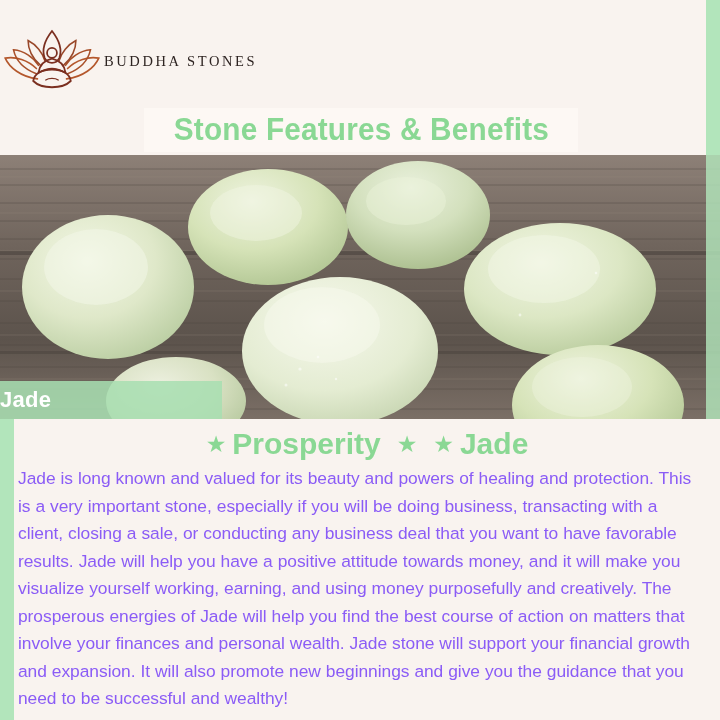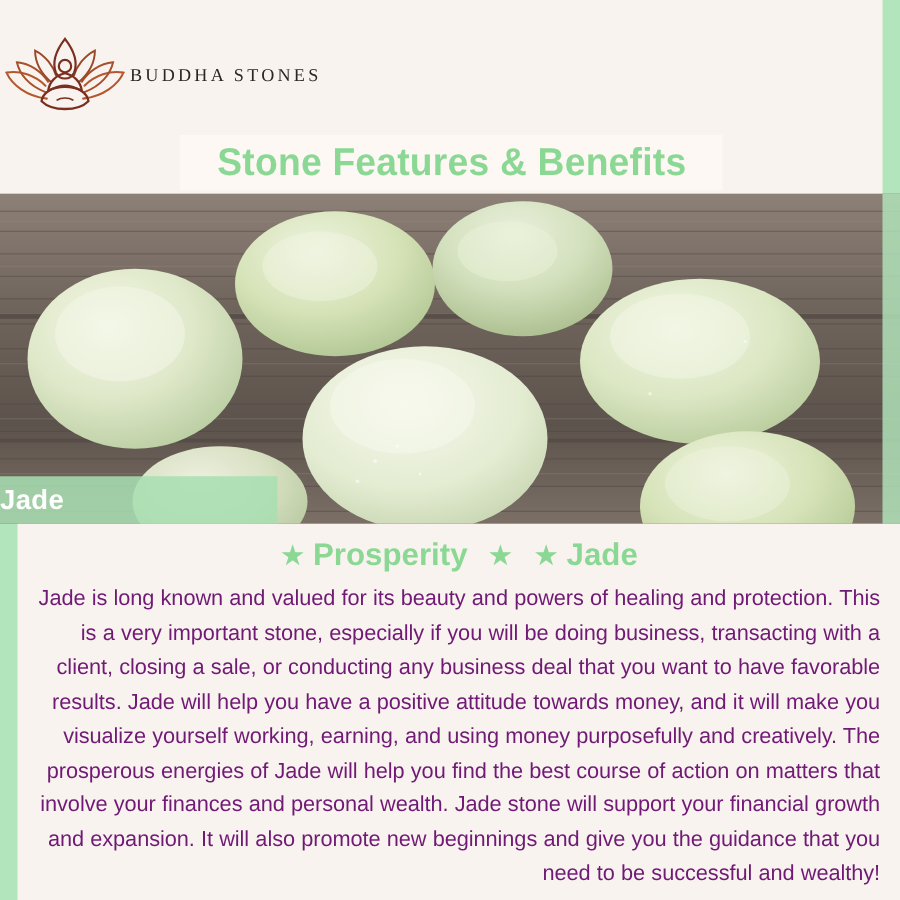--- a/index.html
+++ b/index.html
@@ -162,33 +162,33 @@
   }
 
   .benefit .star {
     color: #8ad894;
     font-size: 23px;
     line-height: 1;
   }
 
   .benefit .blabel {
     font-family: "Liberation Sans Narrow", "Liberation Sans", sans-serif;
-    font-size: 25px;
+    font-size: 30px;
     font-weight: bold;
     color: #8ad894;
     white-space: nowrap;
   }
 
   .body-copy {
     font-family: "Liberation Sans Narrow", "Liberation Sans", sans-serif;
     font-size: 17.4px;
     line-height: 27.5px;
-    color: #701a75;
+    color: #8b5cf6;
     padding: 2px 16px 0 4px;
-    text-align: right;
+    text-align: left;
     letter-spacing: -0.05px;
     word-spacing: 0.2px;
   }
 </style>
 </head>
 <body>
 
 <div id="infographic">
 
   <div class="cream-top"></div>

